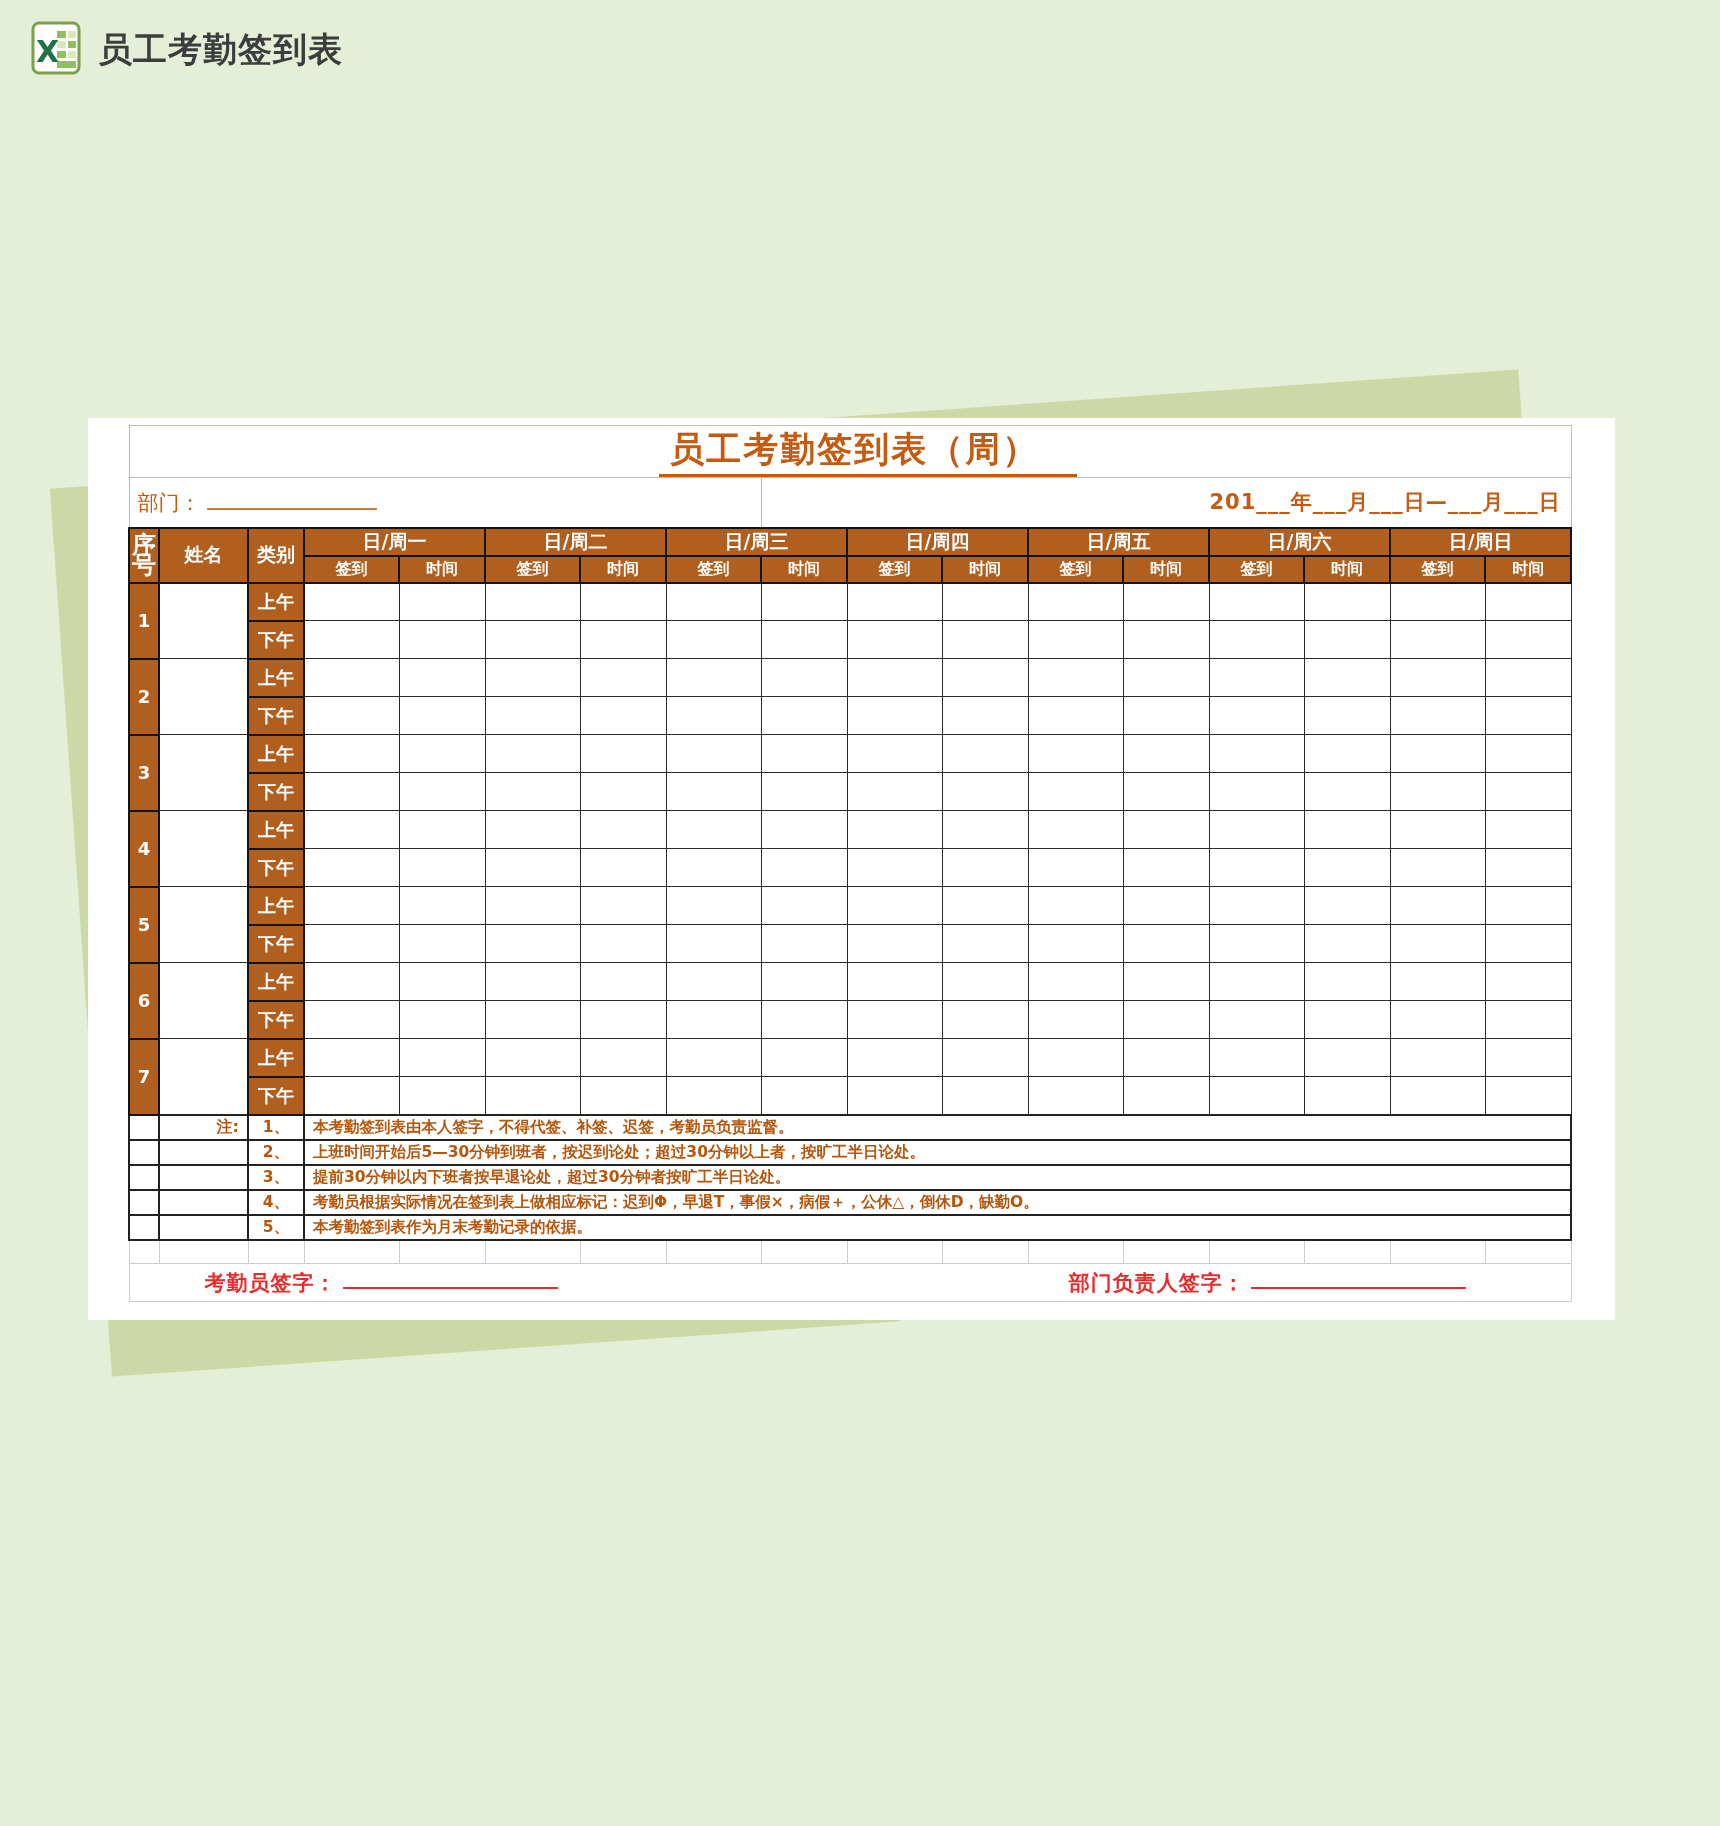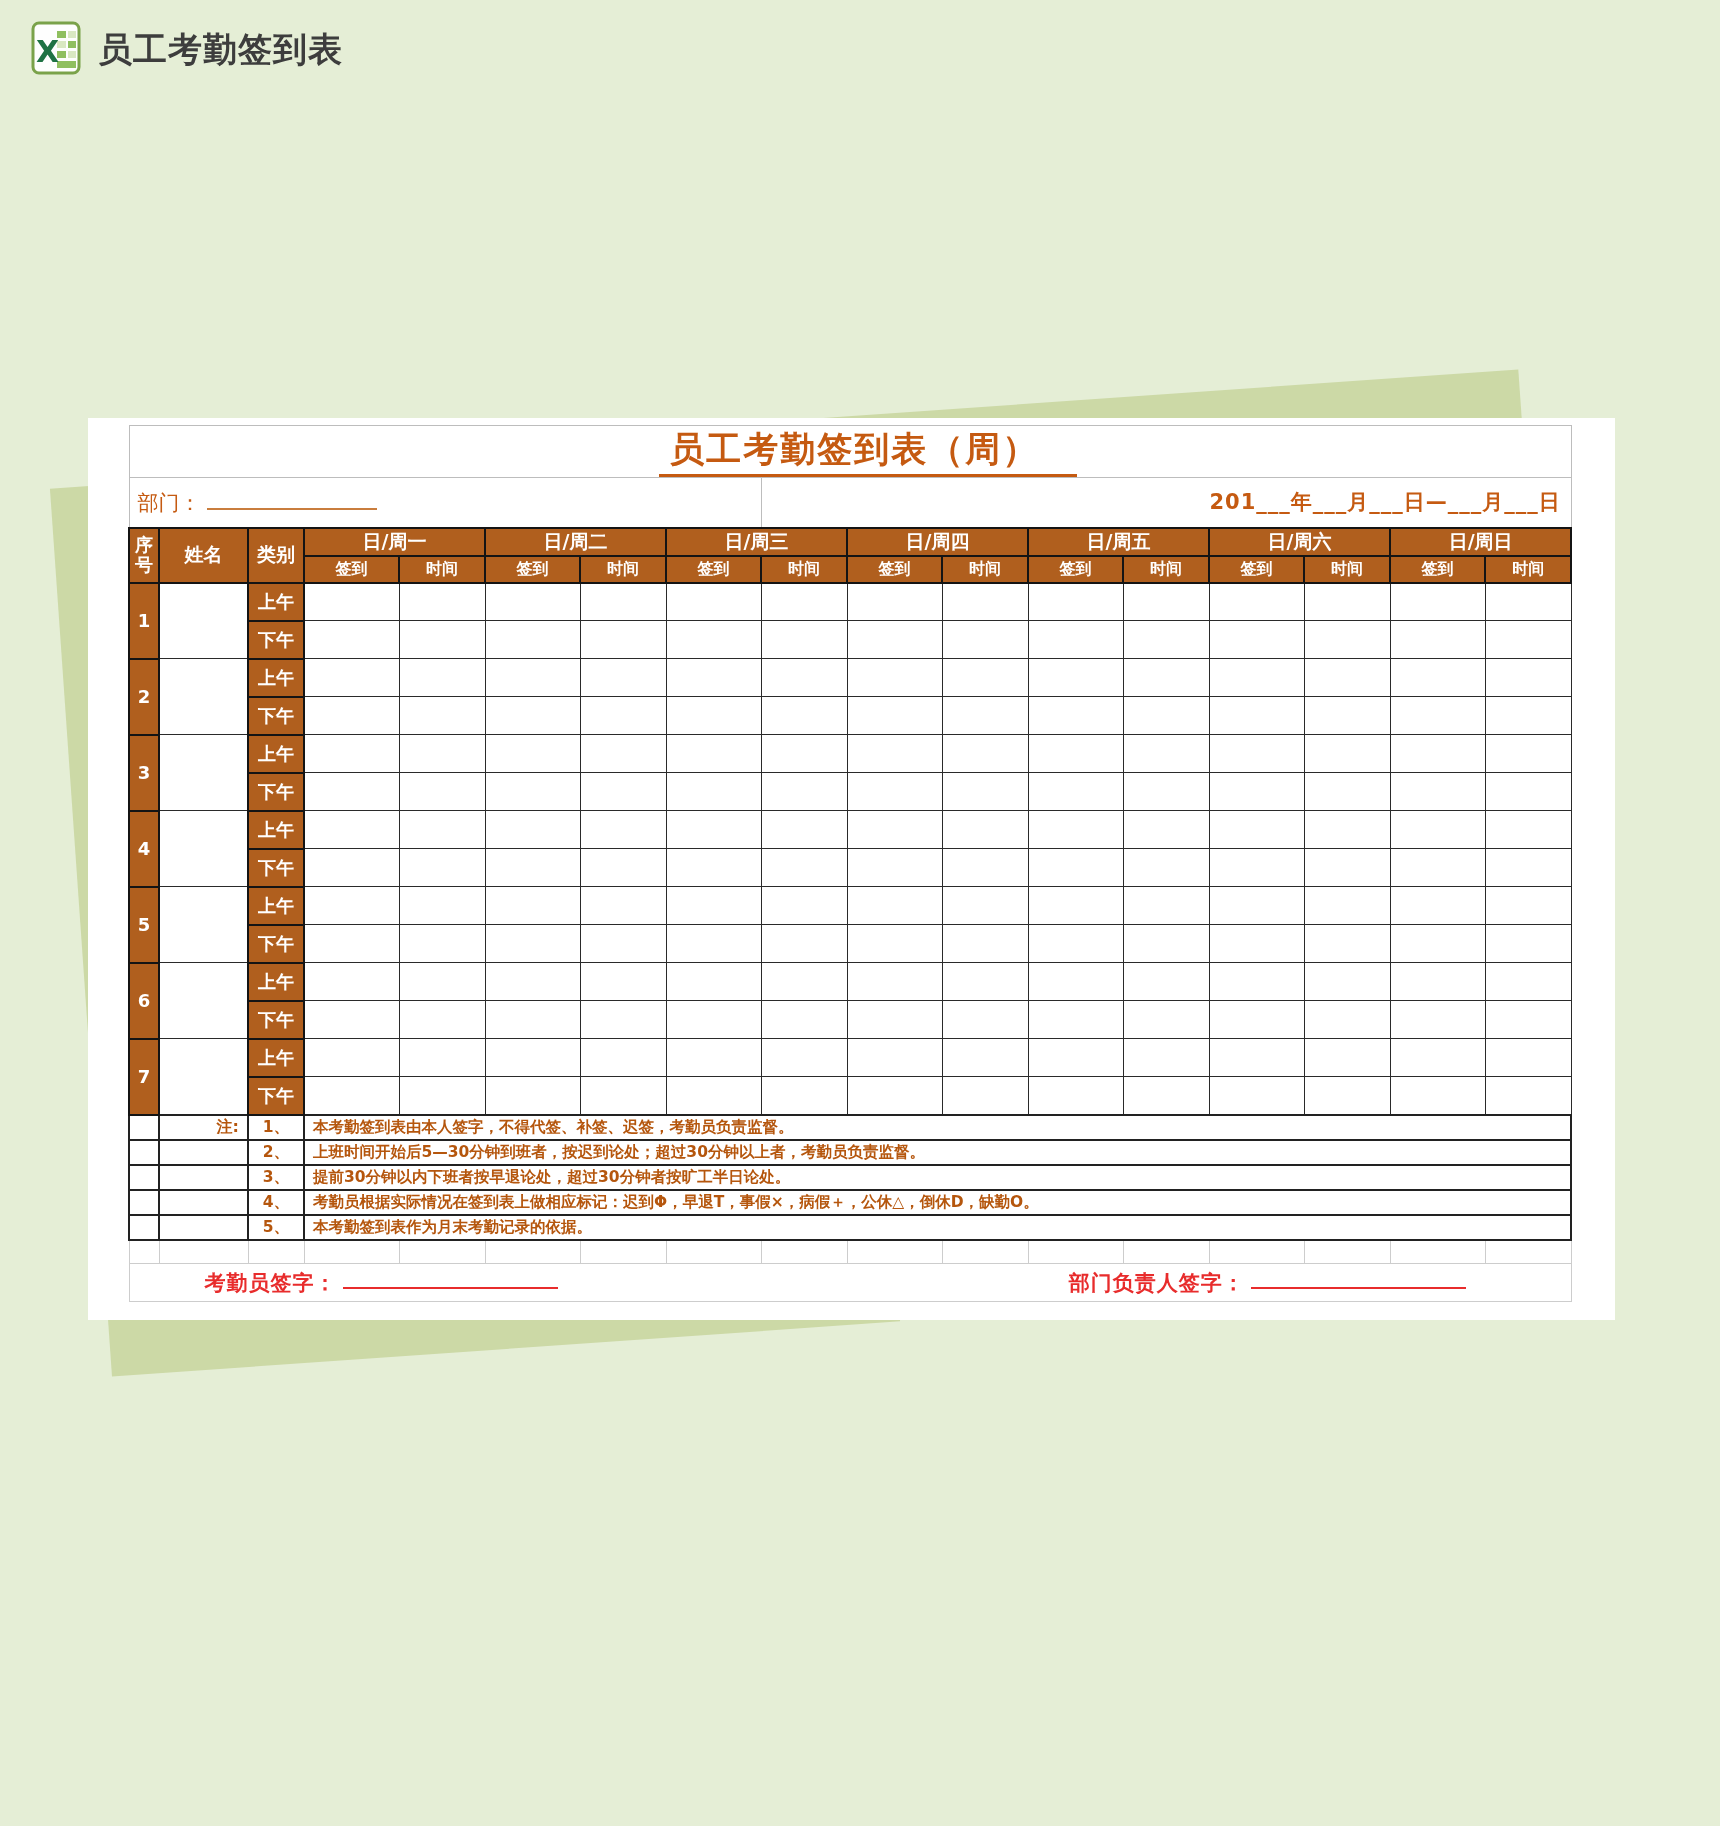--- a/index.html
+++ b/index.html
@@ -27,21 +27,21 @@
   tr.dept-row{height:50px;}
   tr.dept-row td{border:1px solid #bdbdbd;vertical-align:middle;}
   .dept-cell{padding-left:8px !important;font-size:21px;font-weight:400;color:#c55a11;}
   .dept-line{display:inline-block;width:170px;border-bottom:2px solid #c97d3d;height:20px;vertical-align:baseline;margin-left:6px;}
   .date-cell{text-align:right;padding-right:10px !important;font-size:21px;font-weight:700;color:#c55a11;letter-spacing:1px;}
 
   
   tr.dayhdr-row{height:25px;}
   tr.subhdr-row{height:27px;}
   td.hdr{background:#b05f1e;color:#fff;font-weight:700;text-align:center;vertical-align:middle;border:2px solid #141414;}
-  td.hdr-seq{font-size:18px;line-height:20px;white-space:normal !important;}
+  td.hdr-seq{font-size:24px;line-height:20px;white-space:normal !important;}
   td.hdr-day{font-size:19px;}
   td.hdr-sub{font-size:16px;}
 
   
   tr.body-row{height:38px;}
   td.cell{background:#fff;border:1.5px solid #2a2a2a;}
   td.seq{background:#b05f1e;color:#fff;font-weight:700;font-size:18px;text-align:center;vertical-align:middle;border:2px solid #141414;}
   td.namecell{background:#fff;border:1.5px solid #2a2a2a;}
   td.cat{background:#b05f1e;color:#fff;font-weight:700;font-size:18px;text-align:center;vertical-align:middle;border:2px solid #141414;}
 
@@ -412,21 +412,21 @@
         <tr class="note-row">
           <td class="note-blank"></td>
           <td class="note-label">注:</td>
           <td class="note-num">1、</td>
           <td class="note-text" colspan="14">本考勤签到表由本人签字，不得代签、补签、迟签，考勤员负责监督。</td>
         </tr>
         <tr class="note-row">
           <td class="note-blank"></td>
           <td class="note-label"></td>
           <td class="note-num">2、</td>
-          <td class="note-text" colspan="14">上班时间开始后5—30分钟到班者，按迟到论处；超过30分钟以上者，考勤员负责监督。</td>
+          <td class="note-text" colspan="14">上班时间开始后5—30分钟到班者，按迟到论处；超过30分钟以上者，按旷工半日论处。</td>
         </tr>
         <tr class="note-row">
           <td class="note-blank"></td>
           <td class="note-label"></td>
           <td class="note-num">3、</td>
           <td class="note-text" colspan="14">提前30分钟以内下班者按早退论处，超过30分钟者按旷工半日论处。</td>
         </tr>
         <tr class="note-row">
           <td class="note-blank"></td>
           <td class="note-label"></td>

